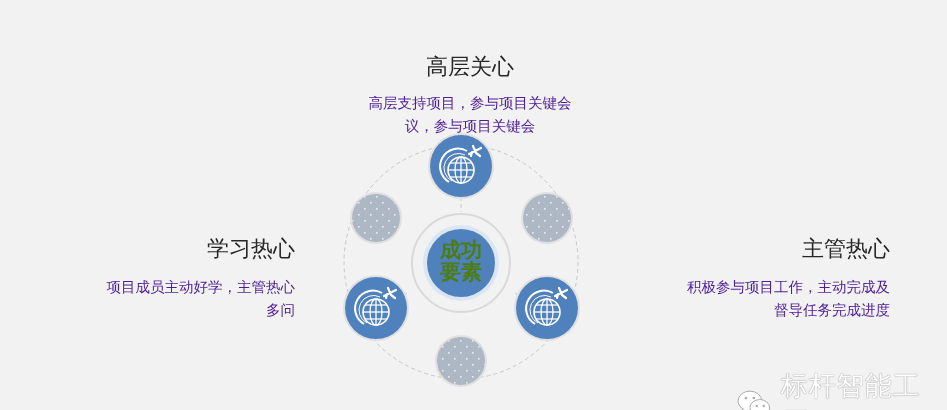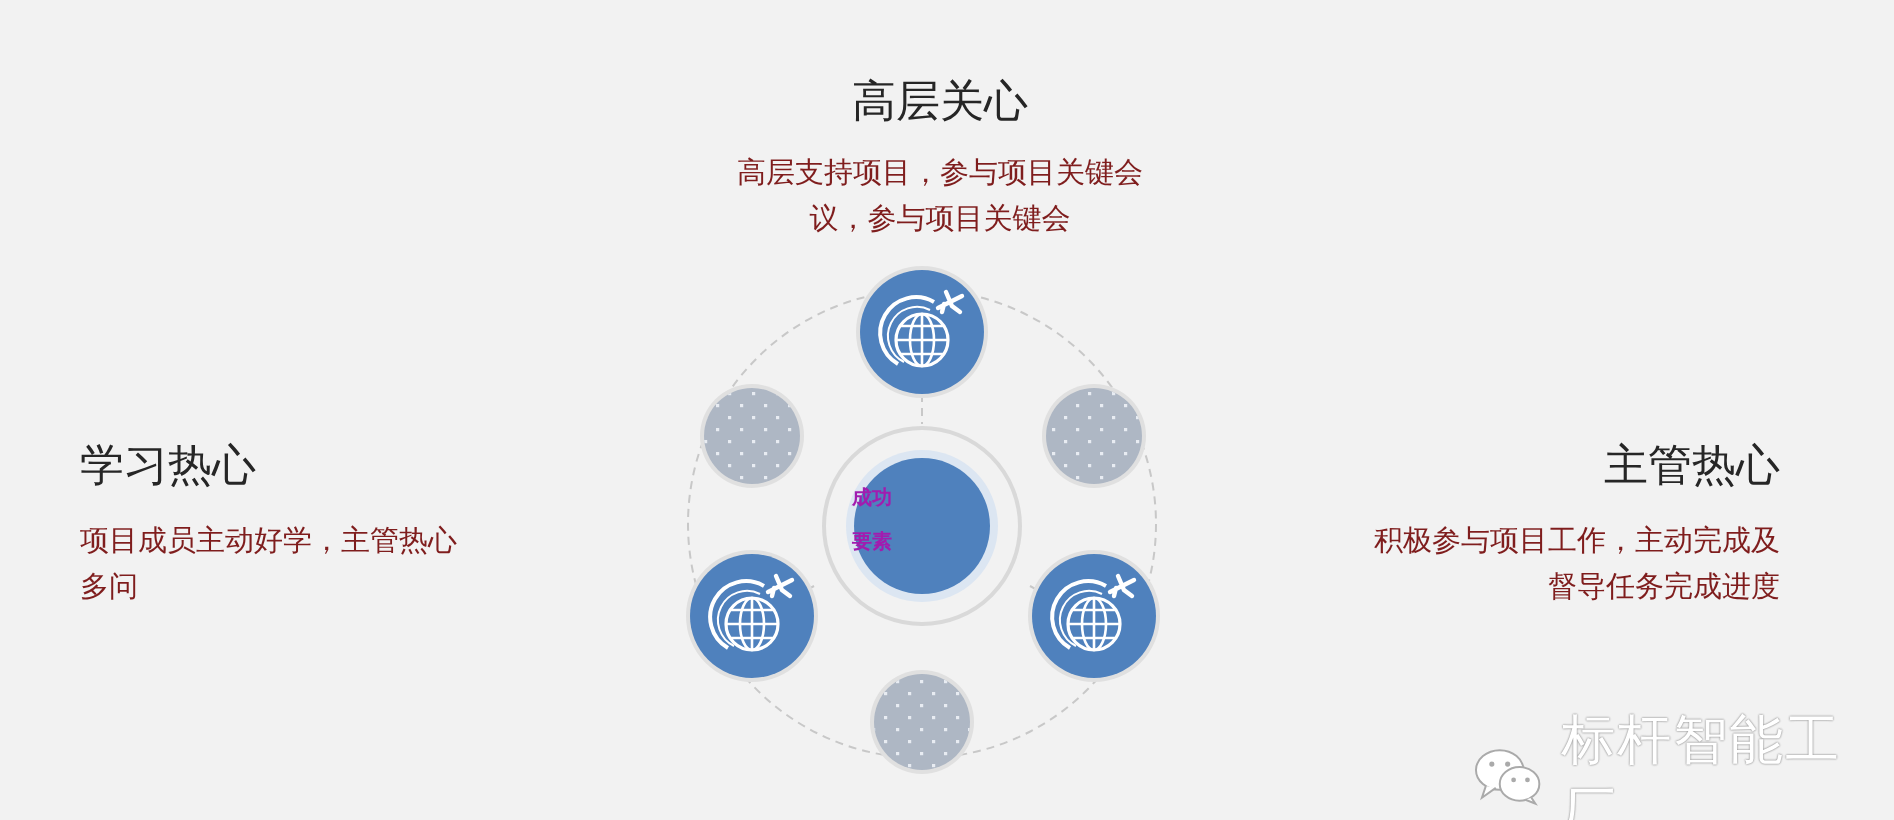--- a/index.html
+++ b/index.html
@@ -2,37 +2,37 @@
 <html><head>
 <meta charset="utf-8">
 <style>
   html, body { margin:0; padding:0; }
   body {
     width:947px; height:410px; overflow:hidden;
     background:#f2f2f2;
     font-family:"DejaVu Sans", "Liberation Sans", sans-serif;
     position:relative; color:#262626;
   }
-  .abs { position:absolute; }
+  .abs { position:absolute;margin-top:16px; }
   .title { font-size:22px; color:#262626; }
-  .desc { font-size:14.5px; line-height:23px; color:#7f1d1d; }
+  .desc { font-size:14.5px; line-height:23px; color:#4c1d95; }
 
   #top-block { left:330px; top:36px; width:280px; text-align:center; }
   #top-block .desc { margin-top:10px; }
-  #left-block { left:40px; top:218px; width:255px; }
+  #left-block { left:40px; top:218px; width:255px; text-align:right; }
   #left-block .desc { margin-top:12px; }
   #right-block { left:630px; top:218px; width:260px; text-align:right; }
   #right-block .desc { margin-top:12px; }
 
   svg#diagram { position:absolute; left:0; top:0; }
 
   .center-text {
     position:absolute; left:426px; top:239px; width:70px;
-    text-align:left; color:#a21caf; font-weight:bold;
-    font-size:10px; line-height:22px;
+    text-align:center; color:#4d7c0f; font-weight:bold;
+    font-size:21px; line-height:22px;
   }
 
   #watermark { left:737px; top:352px; display:flex; align-items:center; }
   #watermark .wm-text { font-size:27px; color:#fff; letter-spacing:1px;
     text-shadow: 0 0 1px #999, 0 0 1px #999; margin-left:8px; }
 </style>
 </head>
 <body>
 
 <svg id="diagram" width="947" height="410" viewBox="0 0 947 410">

